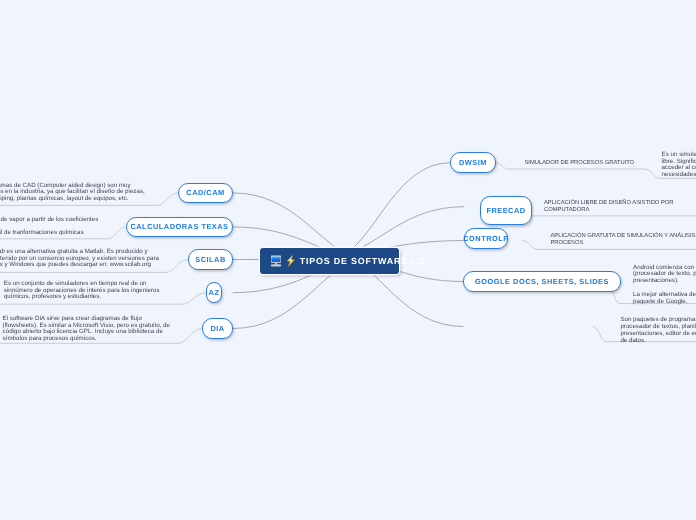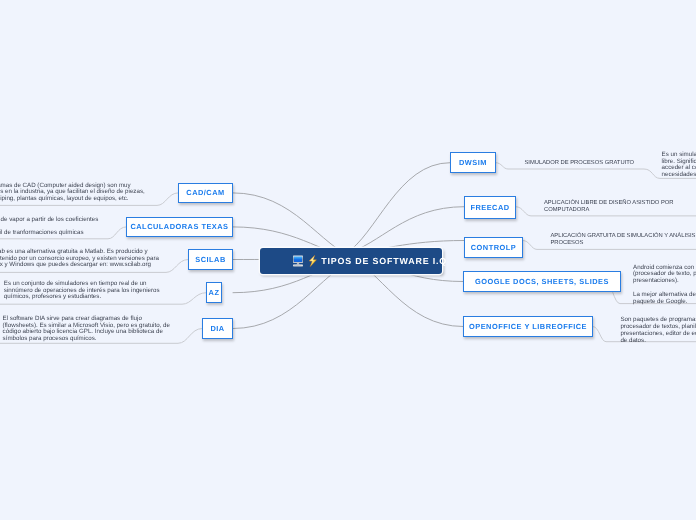--- a/index.html
+++ b/index.html
@@ -10,21 +10,21 @@
        text-rendering:geometricPrecision;}
   #stage{position:relative;width:696px;height:520px;opacity:.999;}
   #links{position:absolute;left:0;top:0;width:696px;height:520px;}
   .node{position:absolute;box-sizing:border-box;display:flex;
         align-items:center;justify-content:center;opacity:.999;}
   .leaf{opacity:.999;}
   #root-node{background:#1d4a86;border-radius:3px;color:#fff;
         font-weight:bold;letter-spacing:.82px;font-size:8.9px;
         box-shadow:0 0 0 1.4px #fbfcfe, 1.5px 2px 3px rgba(0,0,0,.28);
         gap:4px;white-space:nowrap;}
-  .branch{background:#fff;border:1.6px solid #2a7de1;border-radius:0;
+  .branch{background:#fff;border:1.6px solid #2a7de1;border-radius:10px;
           color:#1b7ced;font-weight:bold;font-size:7.4px;letter-spacing:.5px;
           box-shadow:1px 1.5px 2.5px rgba(0,0,0,.22);white-space:nowrap;}
   .branch > span{display:inline-block;transform-origin:center;}
   .leaf{position:absolute;color:#3f4553;font-size:6.2px;line-height:6.55px;
         white-space:pre-wrap;}
   .leaf.caps{font-size:5.8px;line-height:6.7px;letter-spacing:0;color:#3a4050;}
   .icon{display:inline-block;line-height:0;}
 </style>
 </head>
 <body>
@@ -46,21 +46,21 @@
       <path d="M 188 259.5 C 177.44 259.5, 175.24 272.4, 166 272.4 L -2 272.4" fill="none" stroke="#c9cbd0" stroke-width="1" stroke-linecap="round"></path>
       <path d="M 206 292.7 C 194.48 292.7, 192.08 304.2, 182 304.2 L -2 304.2" fill="none" stroke="#c9cbd0" stroke-width="1" stroke-linecap="round"></path>
       <path d="M 202 328.5 C 190.48 328.5, 188.08 343.3, 178 343.3 L -2 343.3" fill="none" stroke="#c9cbd0" stroke-width="1" stroke-linecap="round"></path>
       <path d="M 496 162.70000000000002 C 501.76 162.70000000000002, 502.96 169, 508 169 L 644 169 C 652.8 169, 652.8 178.4, 660 178.4 L 700 178.4" fill="none" stroke="#c9cbd0" stroke-width="1" stroke-linecap="round"></path>
       <path d="M 516 206.70000000000002 C 523.2 206.70000000000002, 524.7 215.9, 531 215.9 L 700 215.9" fill="none" stroke="#c9cbd0" stroke-width="1" stroke-linecap="round"></path>
       <path d="M 523 240.5 C 529.72 240.5, 531.12 249.4, 537 249.4 L 700 249.4" fill="none" stroke="#c9cbd0" stroke-width="1" stroke-linecap="round"></path>
       <path d="M 605 281.5 C 612.2 281.5, 613.7 303.6, 620 303.6 L 700 303.6" fill="none" stroke="#c9cbd0" stroke-width="1" stroke-linecap="round"></path>
       <path d="M 593 326.5 C 599.24 326.5, 600.54 341.7, 606 341.7 L 700 341.7" fill="none" stroke="#c9cbd0" stroke-width="1" stroke-linecap="round"></path>
     </svg>
 
-  <div class="node" id="root-node" style="left:260.3px;top:248px;width:182px;height:26.4px;padding-left:36px;">
+  <div class="node" id="root-node" style="left:260.3px;top:248px;width:139px;height:26.4px;padding-left:36px;">
     <span class="icon">
       <svg width="12" height="12.6" viewBox="0 0 36 38">
         <defs>
           <linearGradient id="scr" x1="0" y1="0" x2="0" y2="1">
             <stop offset="0" stop-color="#9fd2f7"></stop>
               <stop offset=".22" stop-color="#3da5f5"></stop>
             <stop offset=".55" stop-color="#1471e8"></stop>
               <stop offset="1" stop-color="#0f5ed8"></stop>
           </linearGradient>
           <linearGradient id="bez" x1="0" y1="0" x2="0" y2="1">
@@ -128,25 +128,22 @@
     </div>
     <div class="node branch" style="left: 206px; top: 282.4px; width: 16px; height: 20.6px;">
       <span>AZ</span>
     </div>
     <div class="node branch" style="left: 202px; top: 318.2px; width: 31px; height: 20.6px; align-items: center;">
       <span>DIA</span>
     </div>
     <div class="node branch" style="left: 450px; top: 152.4px; width: 46px; height: 20.6px;">
       <span>DWSIM</span>
     </div>
-    <div class="node branch" style="left: 464px; top: 196.4px; width: 52px; height: 23px;">
+    <div class="node branch" style="left: 480px; top: 196.4px; width: 52px; height: 29px;">
       <span>FREECAD</span>
     </div>
-    <div class="node branch" style="left: 464px; top: 237px; width: 59px; height: 20.6px;">
+    <div class="node branch" style="left: 464px; top: 228px; width: 44px; height: 20.6px;">
       <span>CONTROLP</span>
     </div>
     <div class="node branch" style="left: 463px; top: 271.2px; width: 158px; height: 20.6px; text-align: right;">
       <span>GOOGLE DOCS, SHEETS, SLIDES</span>
     </div>
-    <div class="node branch" style="left: 463px; top: 316.2px; width: 130px; height: 20.6px;">
-      <span>OPENOFFICE Y LIBREOFFICE</span>
-    </div>
   </div>
 
 </body></html>

